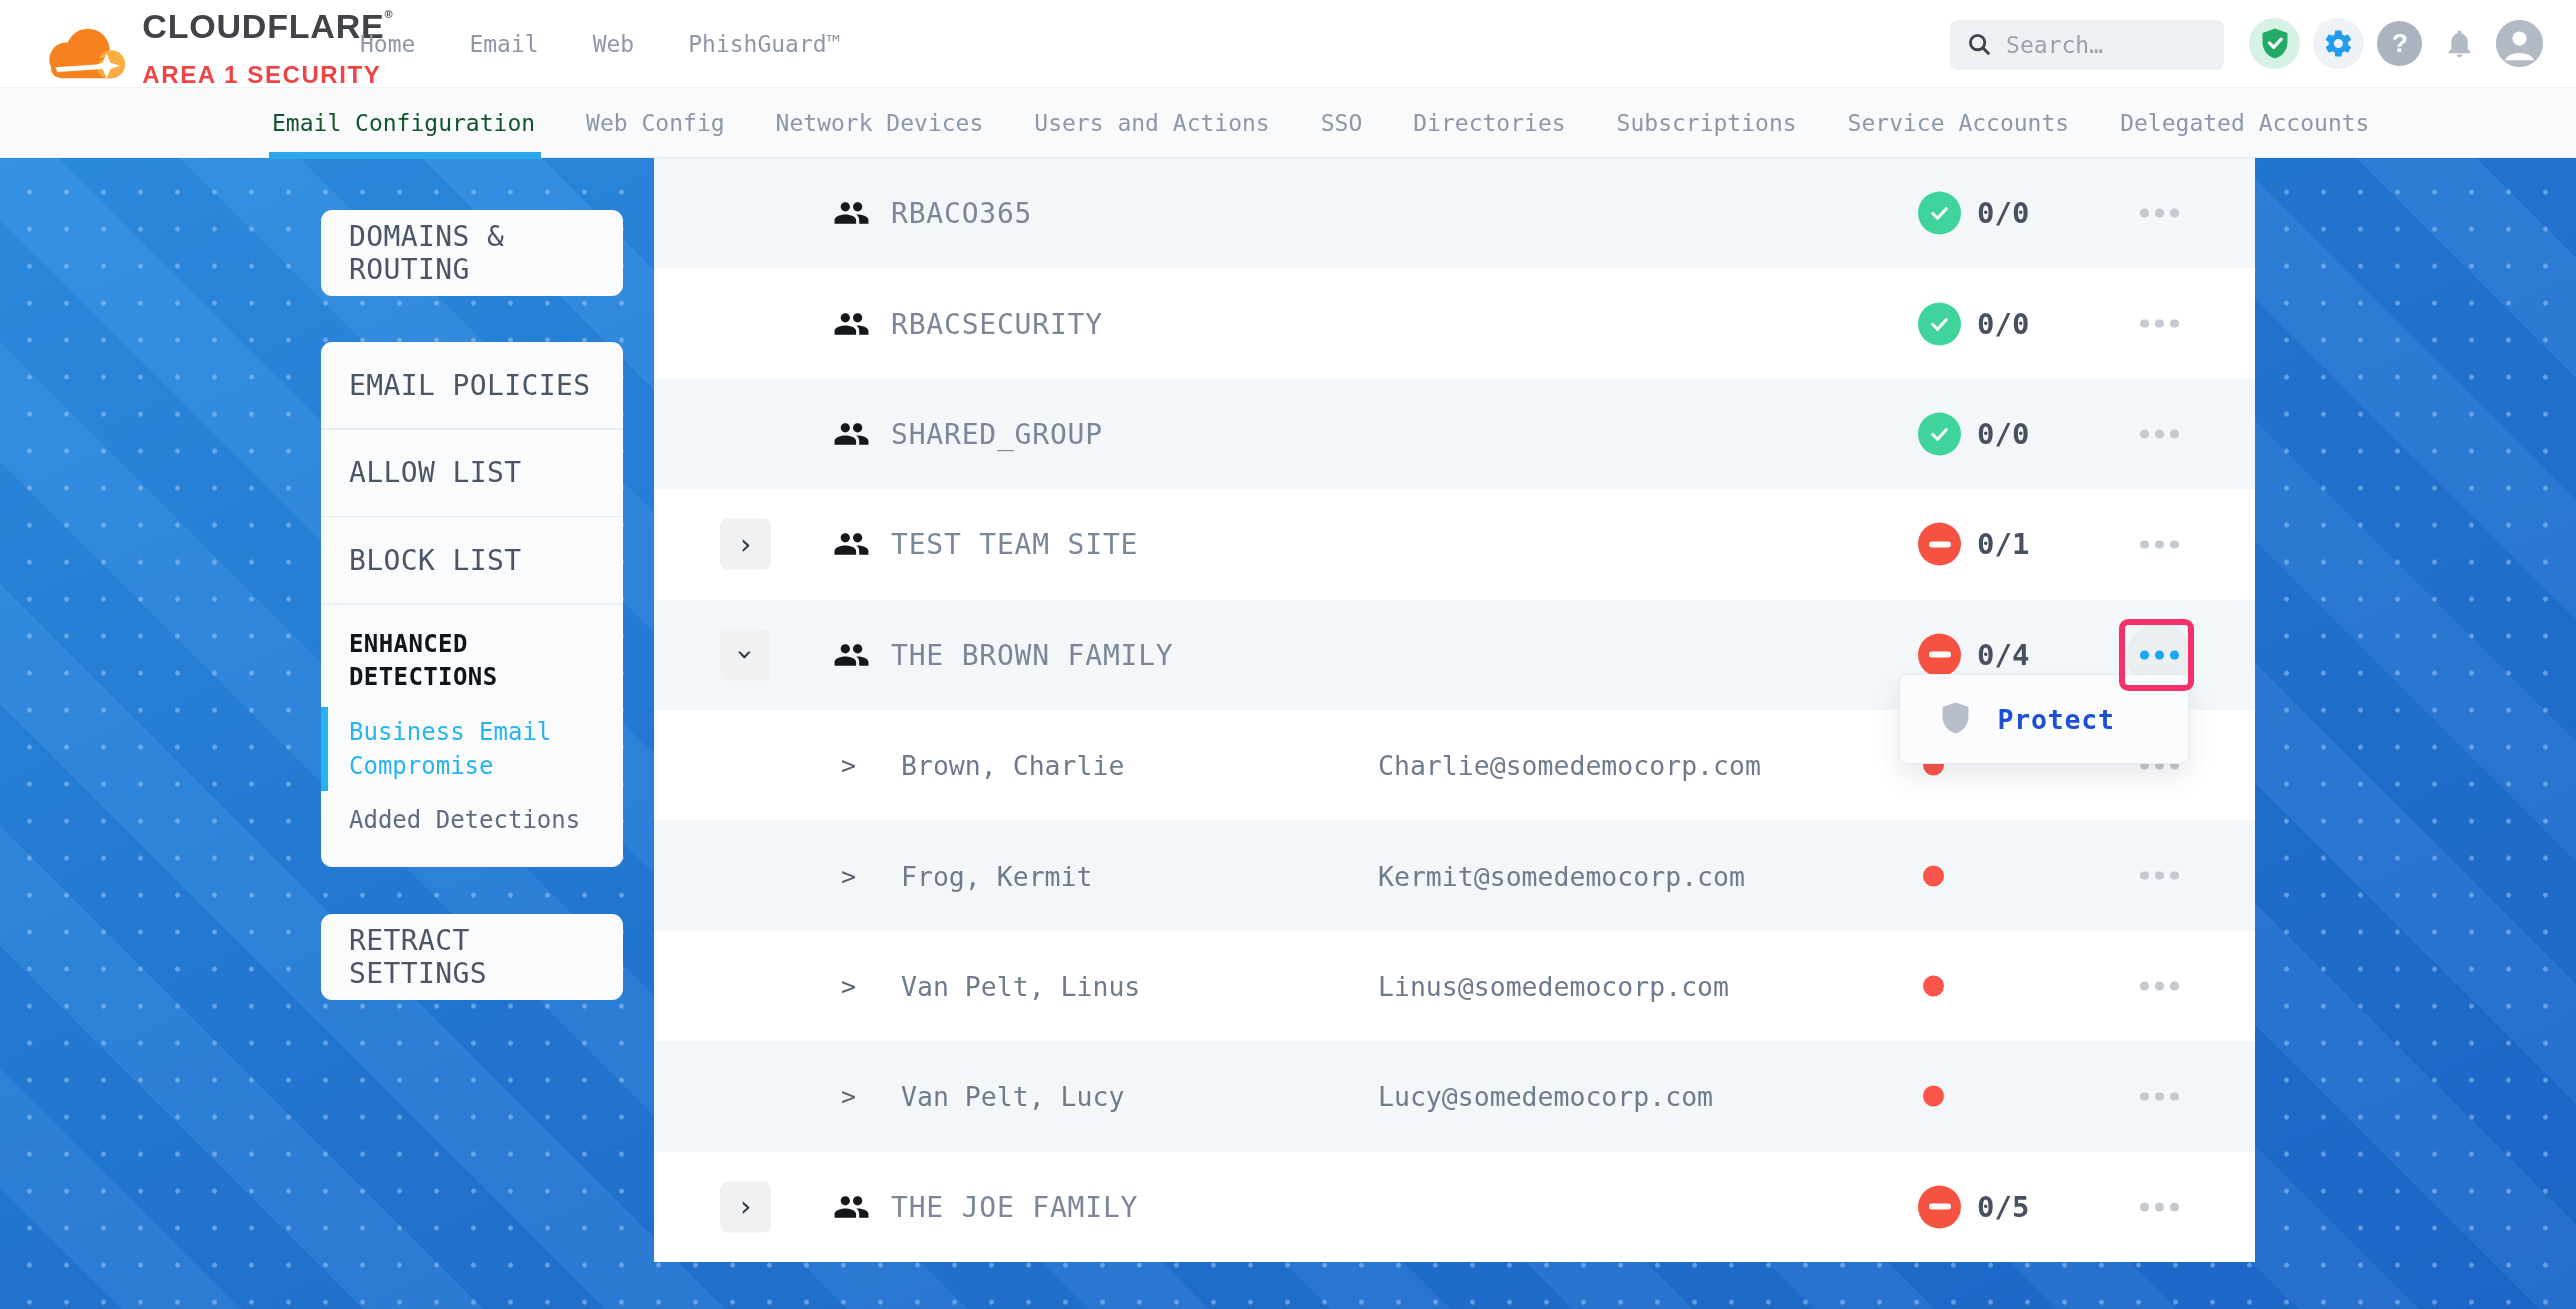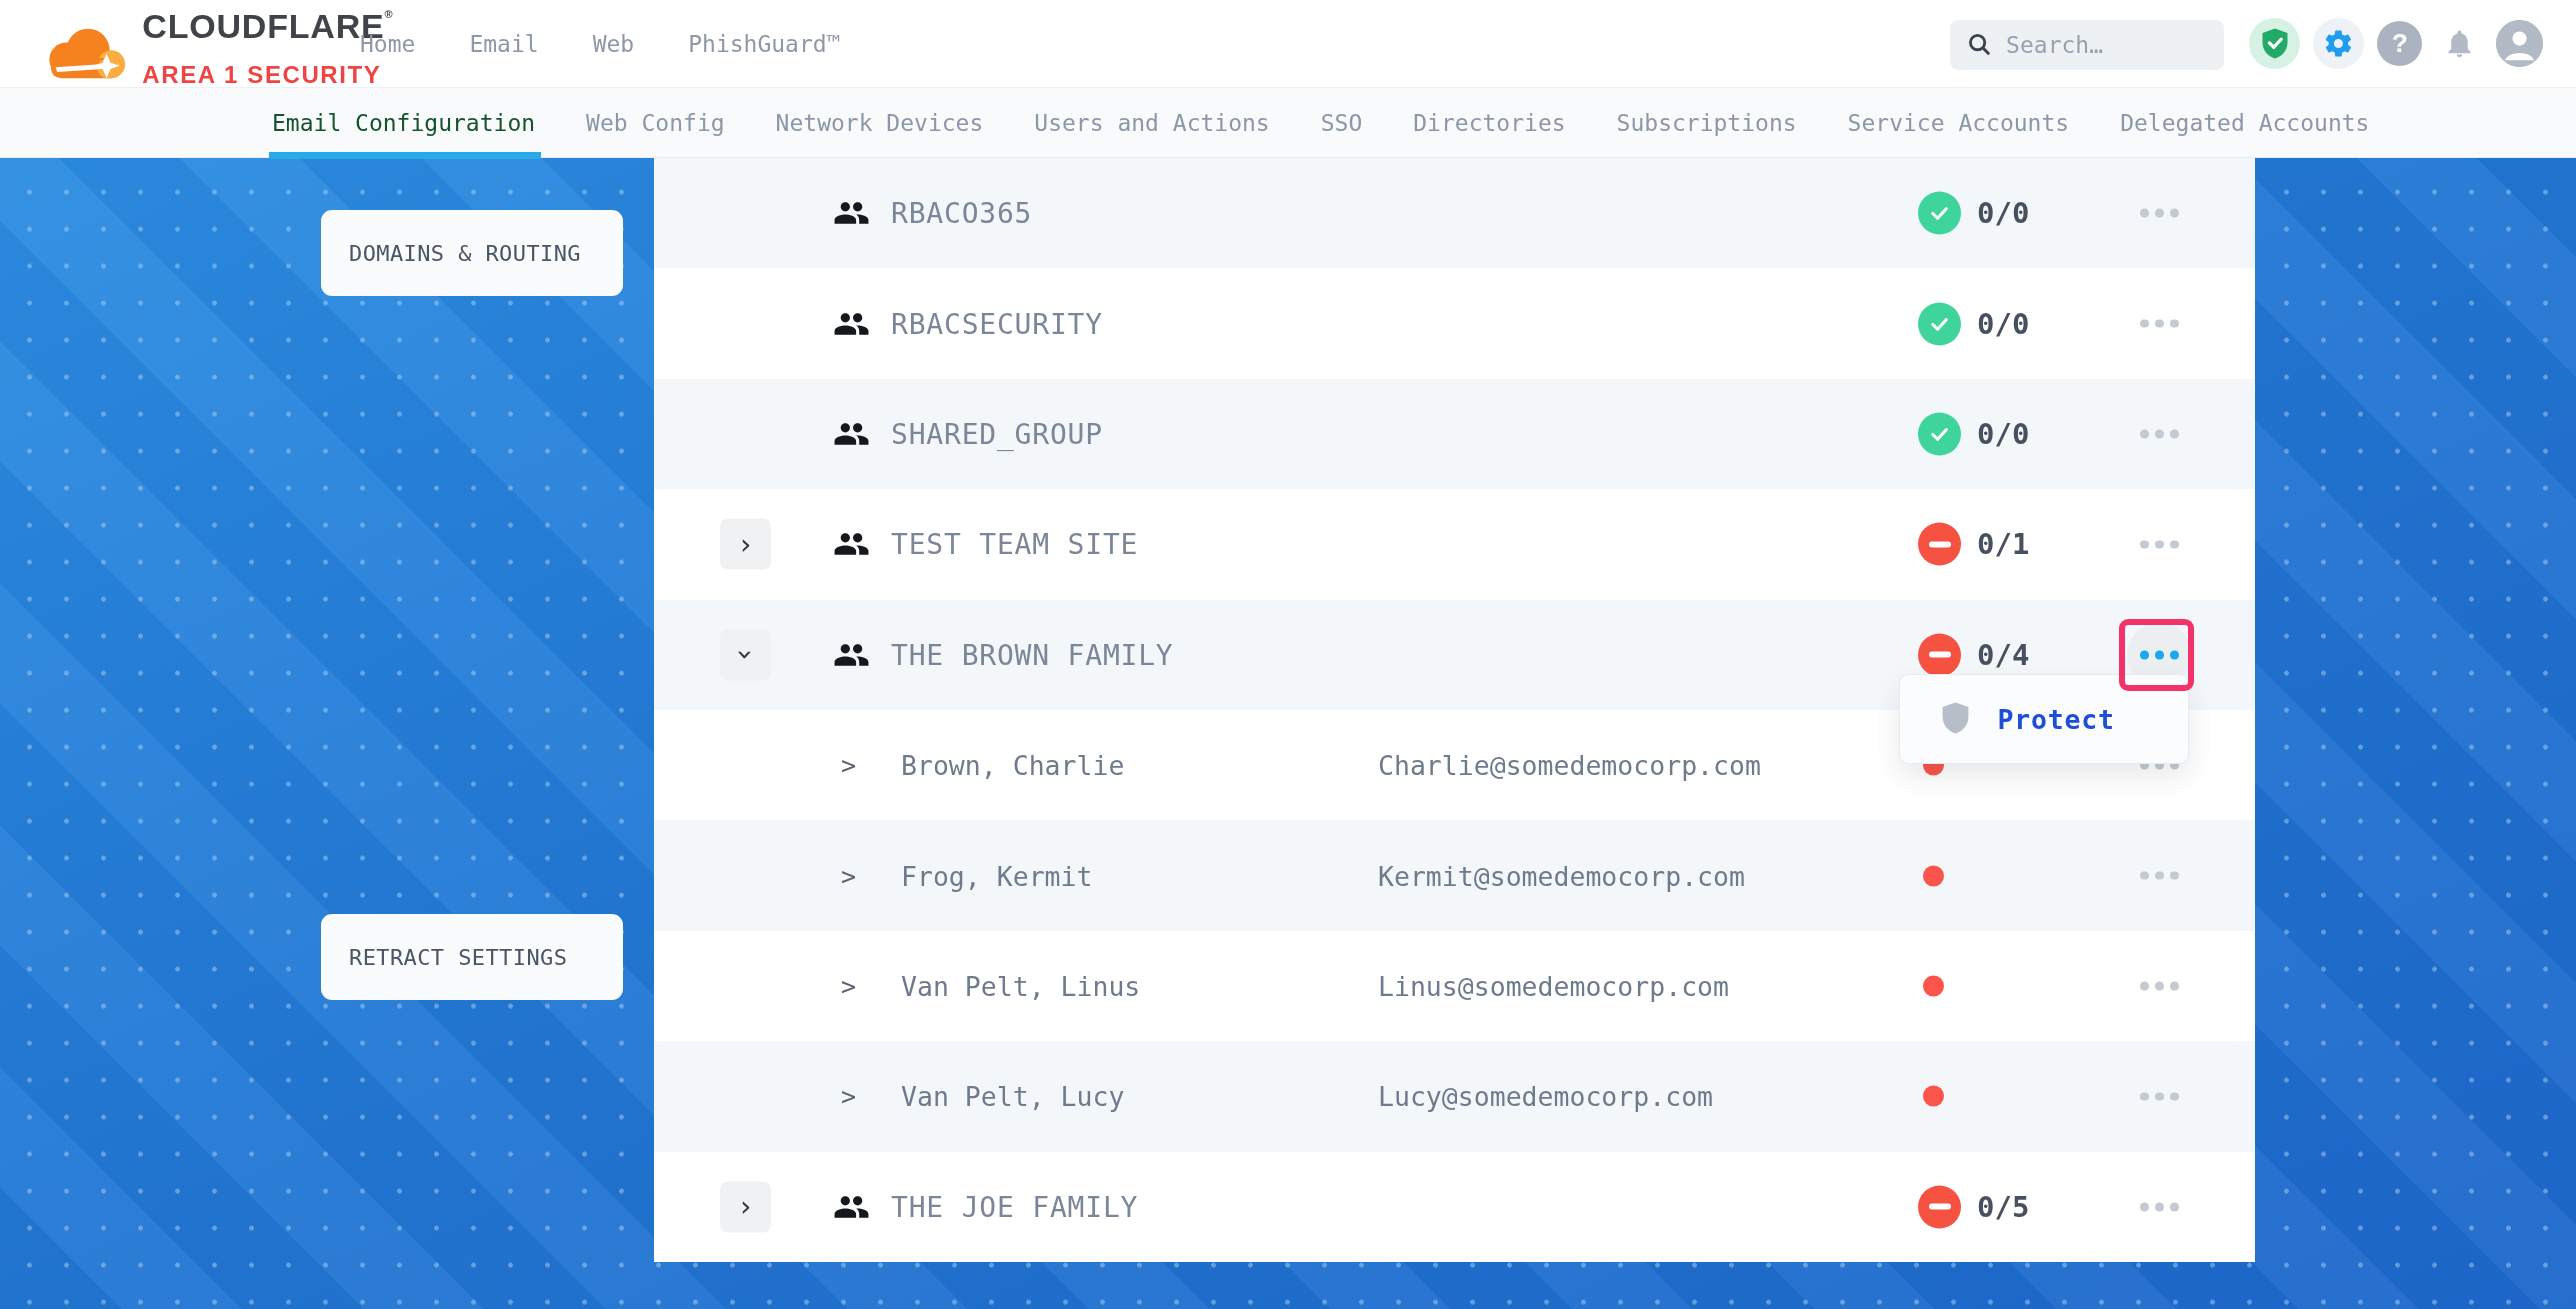--- a/index.html
+++ b/index.html
@@ -42,21 +42,21 @@
       repeating-linear-gradient(45deg, rgba(10,40,96,0.045) 0 86px, rgba(255,255,255,0.045) 86px 171px),
       linear-gradient(155deg, #2c8de2 0%, #2277d3 48%, #1d68cb 100%);
     background-size:37px 37px, auto, 100% 100%;
     background-position:11px 15.6px, 0 0, 0 0;
   }
 
   
   .side-card { position:absolute; left:321px; width:302px; background:#f9fbfd; border-radius:11px; color:#4a5566; overflow:hidden; }
   .side-card.c0 { top:52px;  }
   .side-card.c2 { top:756px; }
-  .side-item { min-height:86px; display:flex; align-items:center; padding:0 28px; font-size:22px; letter-spacing:0.4px; cursor:pointer; }
+  .side-item { min-height:86px; display:flex; align-items:center; padding:0 28px; font-size:28px; letter-spacing:0.4px; cursor:pointer; }
   .side-div { height:1.6px; background:#e9eef3; }
   .enh-block { padding:23px 28px 30px 28px; }
   .enh-title { font-size:24px; font-weight:700; color:#111519; line-height:1.4; letter-spacing:0.4px; }
   .side-sub { position:relative; font-size:24px; line-height:1.42; margin:20px -28px 0 -28px; padding:0 28px; color:#5e6b7c; cursor:pointer; }
   .side-sub.active { color:#27b3ef; }
   .side-sub.active::before { content:''; position:absolute; left:0; top:-7.8px; bottom:-7.8px; width:7px; background:#27b3ef; }
 
   
   .panel { position:absolute; left:654px; top:0px; width:1601px; height:1104px; background:#fff; display:flex; flex-direction:column;text-align:right; }
   .trow { position:relative; flex:1; }
@@ -165,20 +165,33 @@
     <span class="subtab">Subscriptions</span>
     <span class="subtab">Service Accounts</span>
     <span class="subtab">Delegated Accounts</span>
   </div>
 
 <div class="main-bg">
 
   <div class="side-card c0" id="card0">
       <div class="side-item">DOMAINS &amp; ROUTING</div>
     </div>
+  <div class="side-card c1" id="card1" style="top:184px;">
+      <div class="side-item">EMAIL POLICIES</div>
+      <div class="side-div"></div>
+      <div class="side-item">ALLOW LIST</div>
+      <div class="side-div"></div>
+      <div class="side-item">BLOCK LIST</div>
+      <div class="side-div"></div>
+      <div class="enh-block">
+        <div class="enh-title">ENHANCED DETECTIONS</div>
+        <div class="side-sub active">Business Email Compromise</div>
+        <div class="side-sub">Added Detections</div>
+      </div>
+    </div>
   <div class="side-card c2" id="card2">
       <div class="side-item">RETRACT SETTINGS</div>
     </div>
 
   <div class="panel" id="panel">
 
   <div class="trow l">
         <span class="rowel gicon"><svg viewBox="0 0 24 24" width="37" height="37" fill="#15181d">
             <path d="M16 11c1.66 0 2.99-1.34 2.99-3S17.66 5 16 5c-1.66 0-3 1.34-3 3s1.34 3 3 3zm-8 0c1.66 0 2.99-1.34 2.99-3S9.66 5 8 5C6.34 5 5 6.34 5 8s1.34 3 3 3zm0 2c-2.33 0-7 1.17-7 3.5V19h14v-2.5c0-2.33-4.67-3.5-7-3.5zm8 0c-.29 0-.62.02-.97.05 1.16.84 1.97 1.97 1.97 3.45V19h6v-2.5c0-2.33-4.67-3.5-7-3.5z"></path>
           </svg></span>

